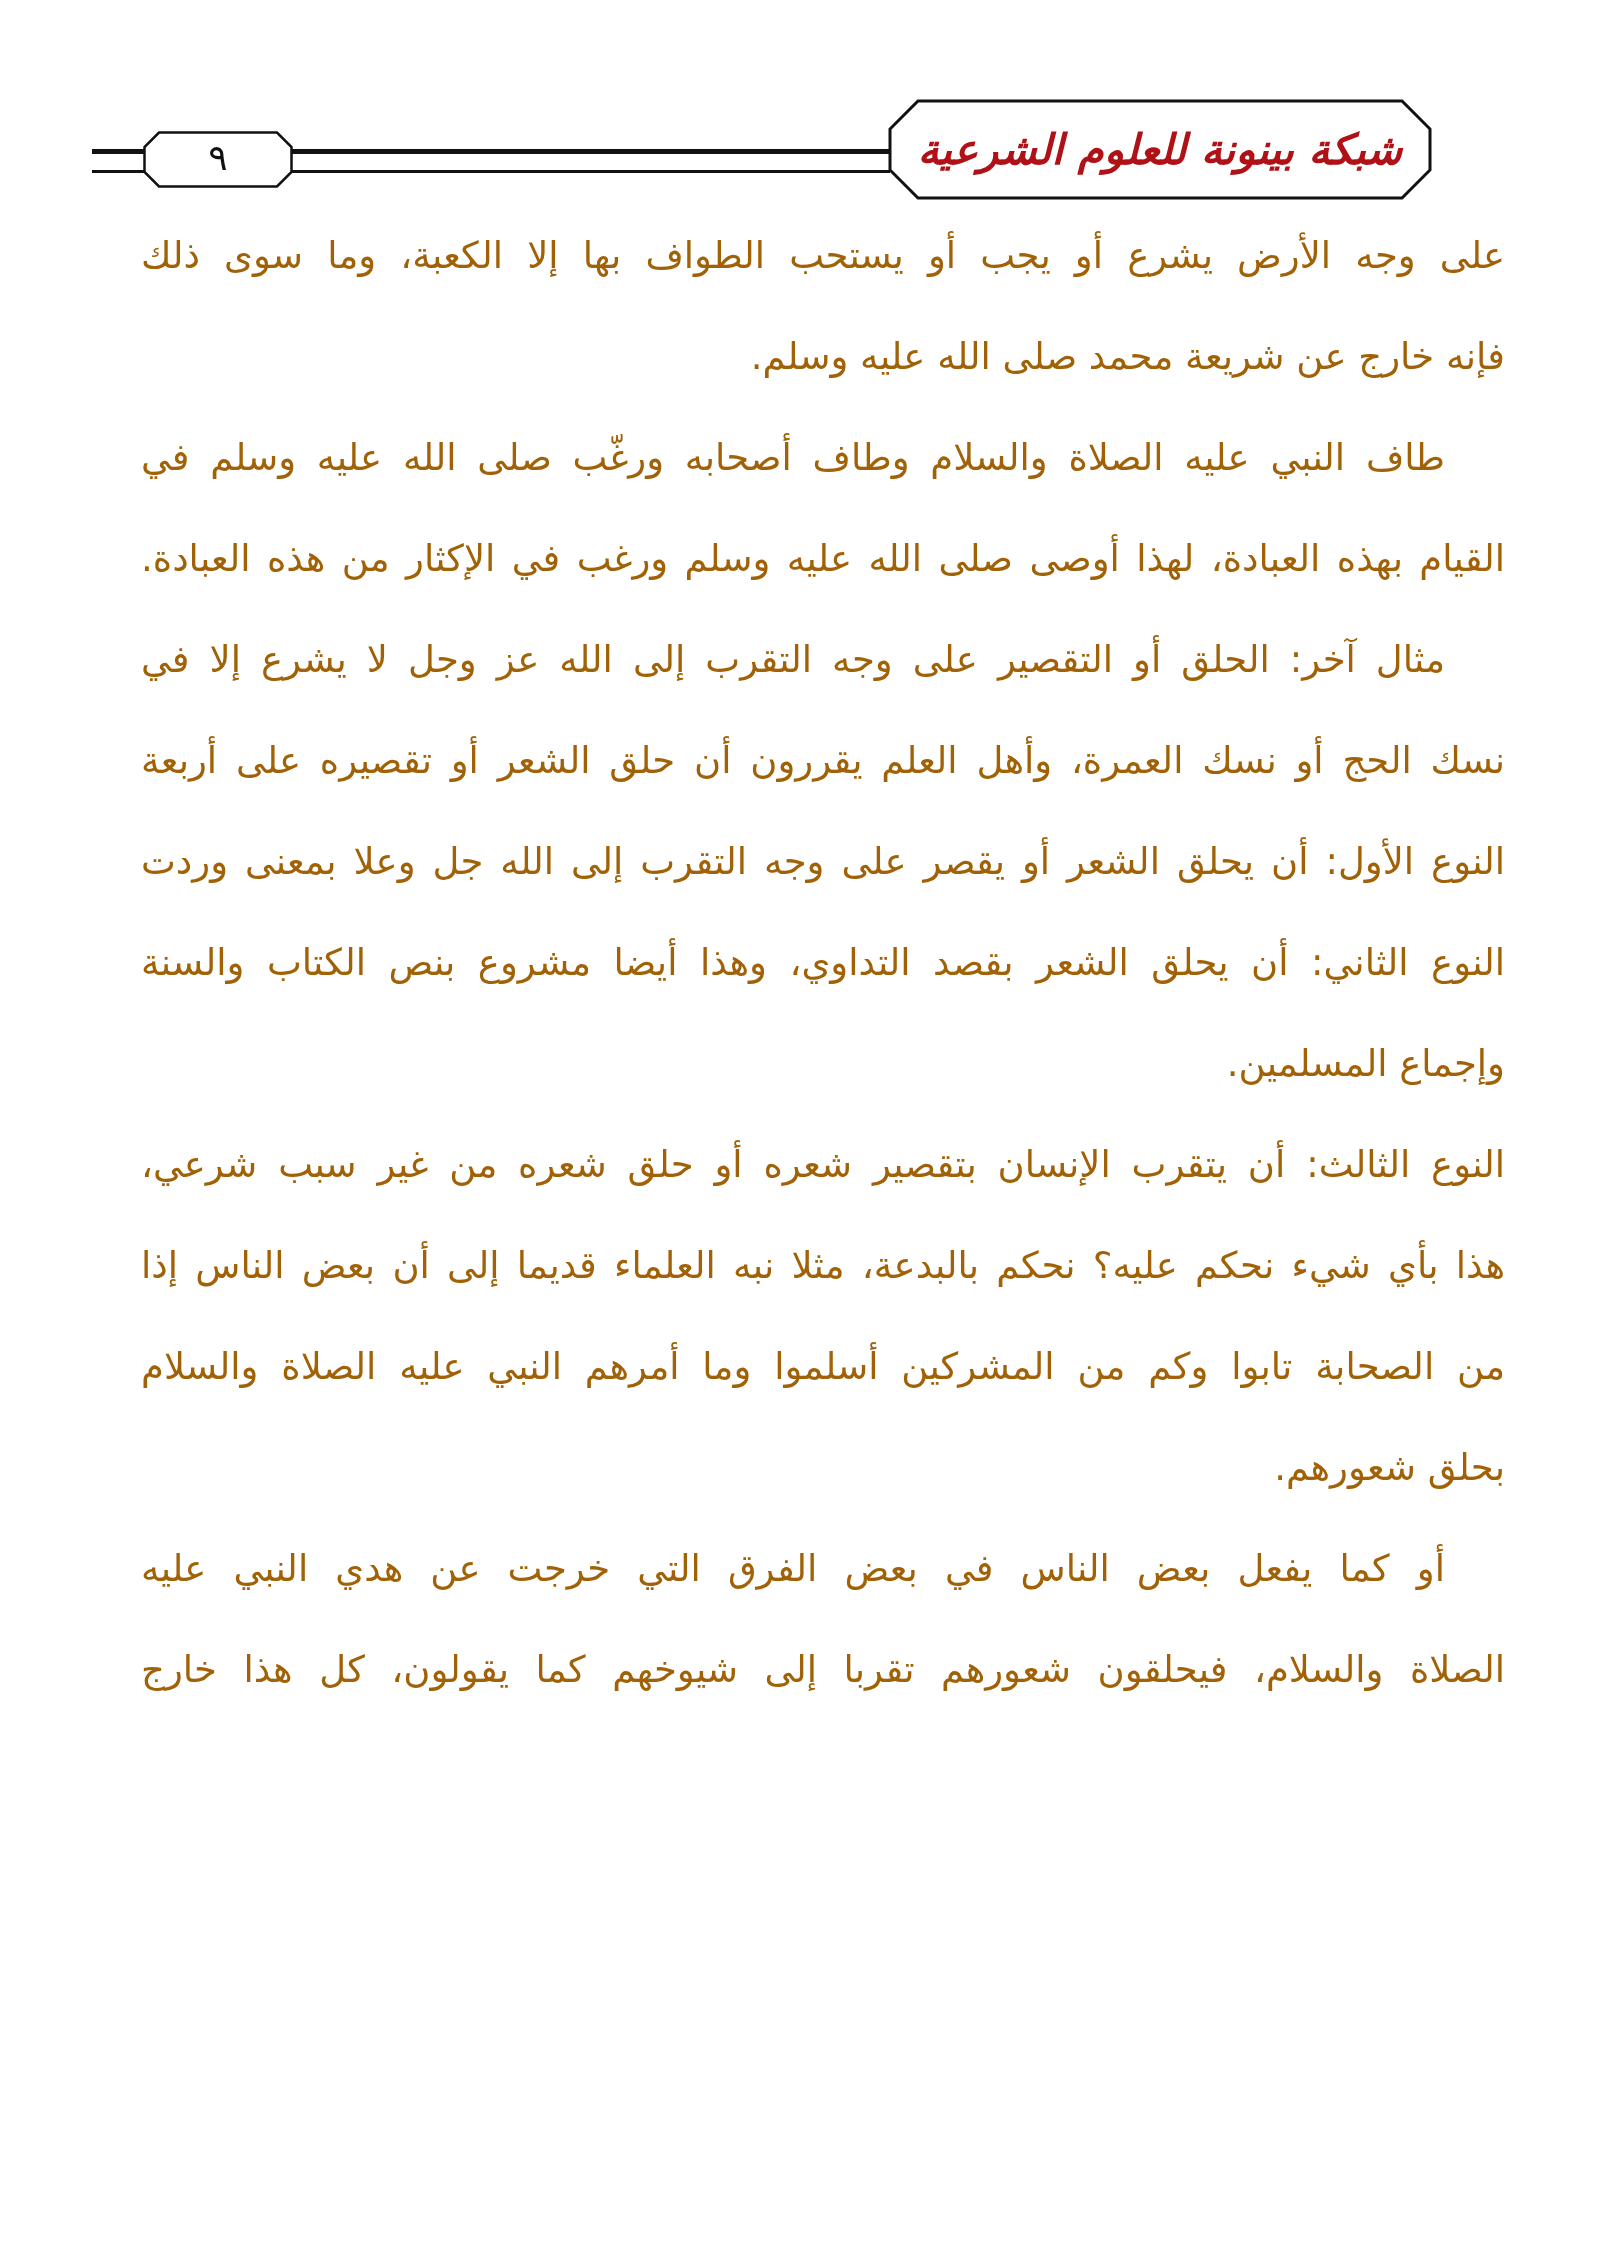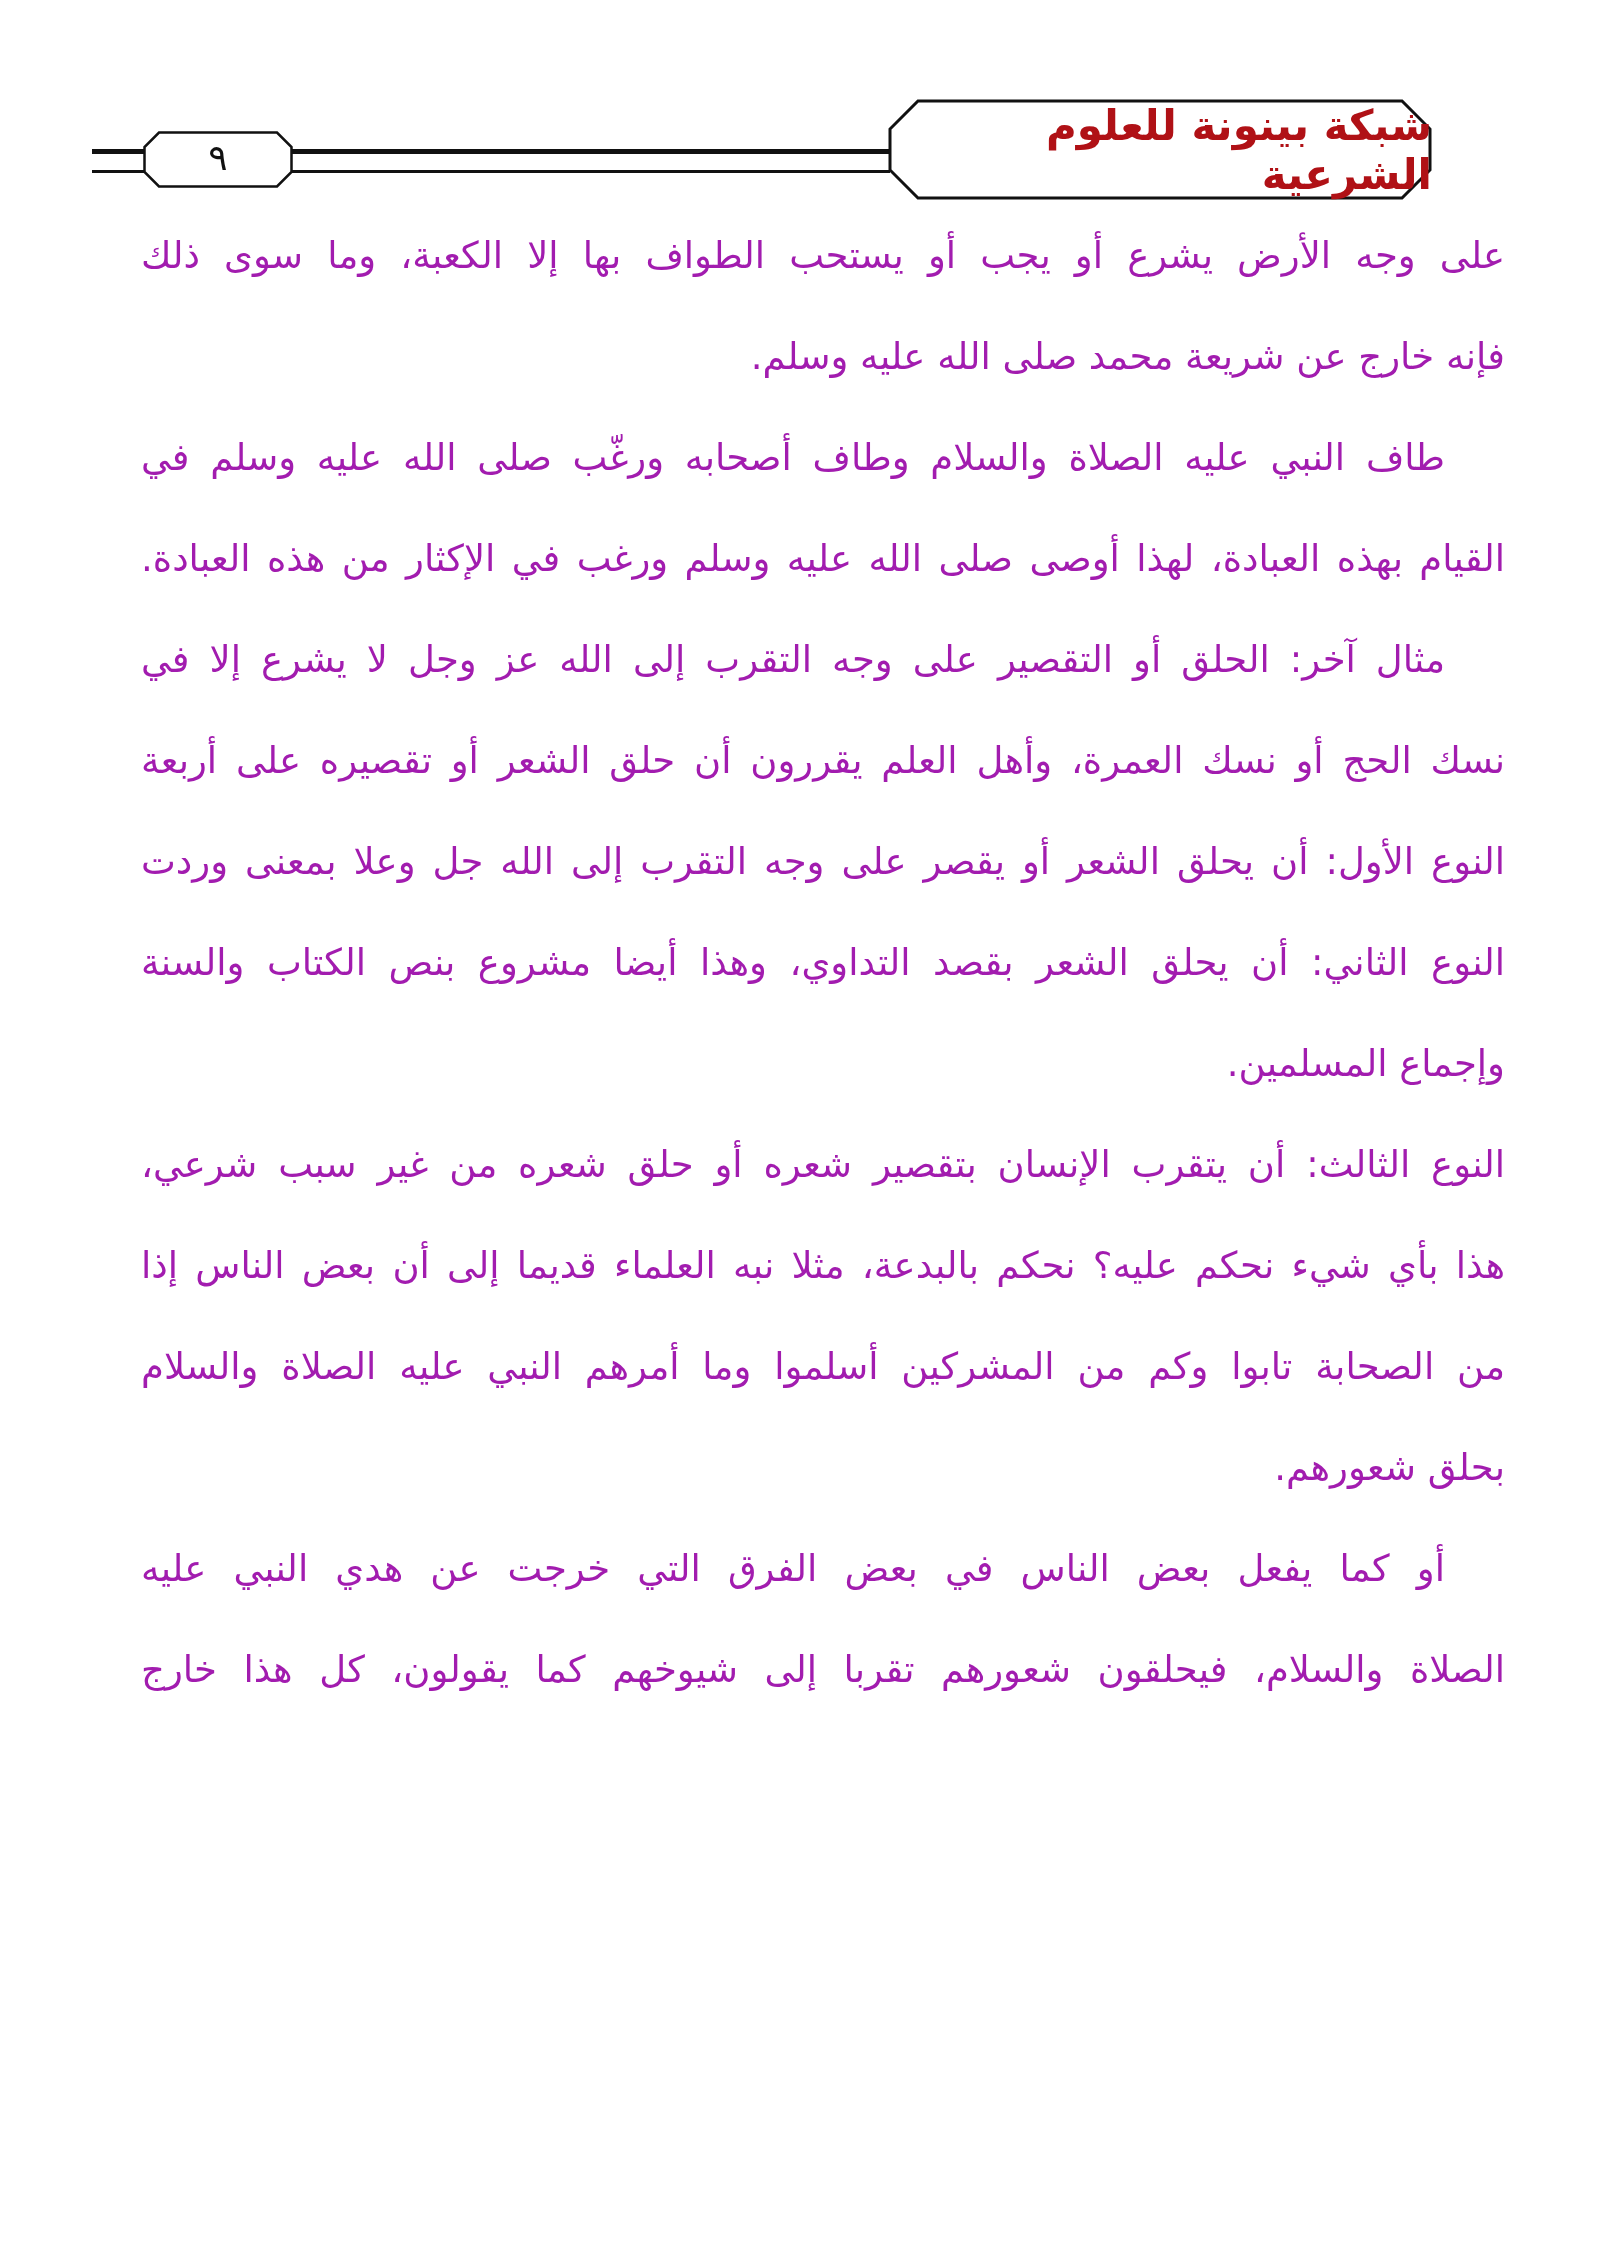--- a/index.html
+++ b/index.html
@@ -87,25 +87,25 @@
       <svg viewBox="0 0 150 57" preserveAspectRatio="none">
         <polygon points="16,1.5 134,1.5 148.5,16 148.5,41 134,55.5 16,55.5 1.5,41 1.5,16" fill="#ffffff" stroke="#111111" stroke-width="2.5"></polygon>
       </svg>
       <span class="box-label">٩</span>
     </div>
 
     <div class="octagon-box title-box">
       <svg viewBox="0 0 544 101" preserveAspectRatio="none">
         <polygon points="30,2 514,2 542,30 542,71 514,99 30,99 2,71 2,30" fill="#ffffff" stroke="#111111" stroke-width="3"></polygon>
       </svg>
-      <span class="box-label" id="site-title" style="color: rgb(176, 17, 22);">شبكة بينونة للعلوم الشرعية</span>
+      <span class="box-label" id="site-title" style="color: rgb(176, 17, 22); font-style: italic;">شبكة بينونة للعلوم الشرعية</span>
     </div>
   </header>
 
-  <main class="body-text" id="body-text" style="color: #a21caf; margin-left: 46px;">
+  <main class="body-text" id="body-text" style="color: #a16207; margin-left: 46px;">
       <div class="line j">على وجه الأرض يشرع أو يجب أو يستحب الطواف بها إلا الكعبة، وما سوى ذلك</div>
       <div class="line">فإنه خارج عن شريعة محمد صلى الله عليه وسلم.</div>
       <div class="line j ind">طاف النبي عليه الصلاة والسلام وطاف أصحابه ورغّب صلى الله عليه وسلم في</div>
       <div class="line j">القيام بهذه العبادة، لهذا أوصى صلى الله عليه وسلم ورغب في الإكثار من هذه العبادة.</div>
       <div class="line j ind">مثال آخر: الحلق أو التقصير على وجه التقرب إلى الله عز وجل لا يشرع إلا في</div>
       <div class="line j">نسك الحج أو نسك العمرة، وأهل العلم يقررون أن حلق الشعر أو تقصيره على أربعة</div>
       <div class="line j">النوع الأول: أن يحلق الشعر أو يقصر على وجه التقرب إلى الله جل وعلا بمعنى وردت</div>
       <div class="line j">النوع الثاني: أن يحلق الشعر بقصد التداوي، وهذا أيضا مشروع بنص الكتاب والسنة</div>
       <div class="line">وإجماع المسلمين.</div>
       <div class="line j">النوع الثالث: أن يتقرب الإنسان بتقصير شعره أو حلق شعره من غير سبب شرعي،</div>

